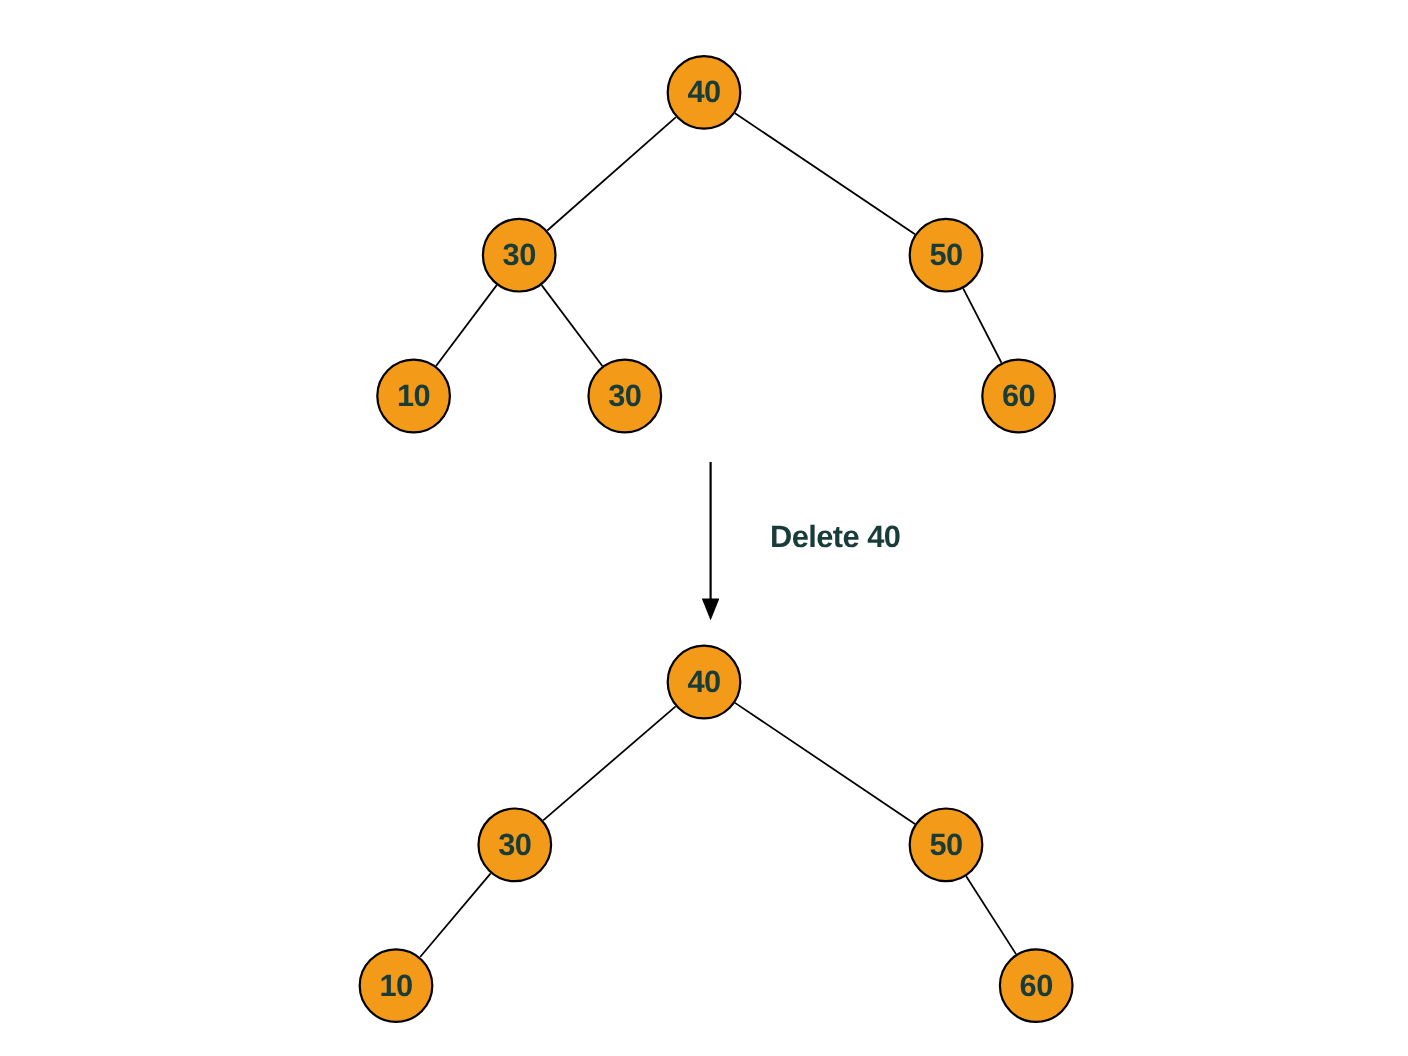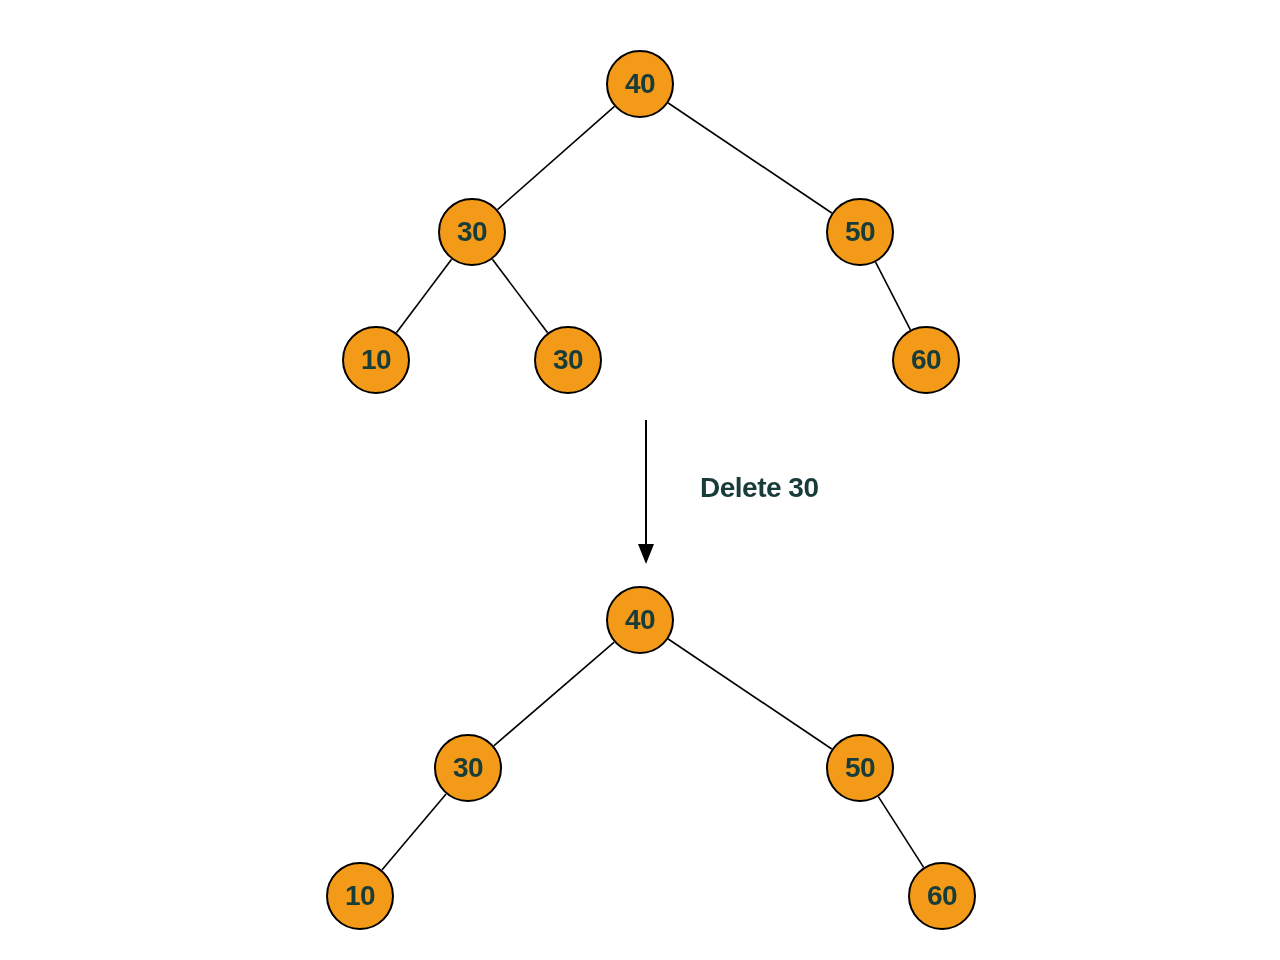--- a/index.html
+++ b/index.html
@@ -79,14 +79,14 @@
   <div class="node" style="left:376px; top:360px;">10</div>
   <div class="node" style="left:568px; top:360px;">30</div>
   <div class="node" style="left:926px; top:360px;">60</div>
 
   <div class="node" style="left:640px; top:620px;">40</div>
   <div class="node" style="left:468px; top:768px;">30</div>
   <div class="node" style="left:860px; top:768px;">50</div>
   <div class="node" style="left:360px; top:896px;">10</div>
   <div class="node" style="left:942px; top:896px;">60</div>
 
-  <div class="op-label" style="left:700px; top:472px;">Delete 30</div>
+  <div class="op-label" style="left:700px; top:472px;">Delete 40</div>
 </div>
 
 </body></html>

